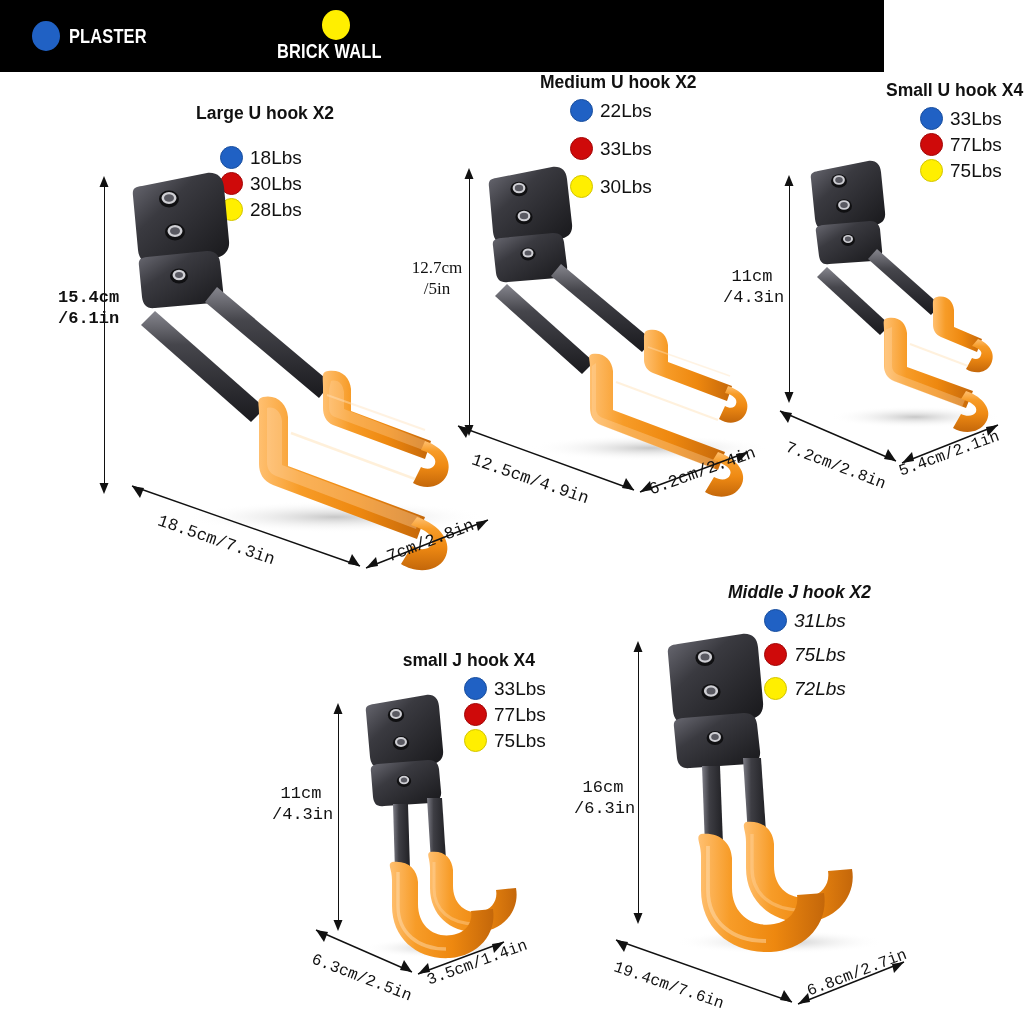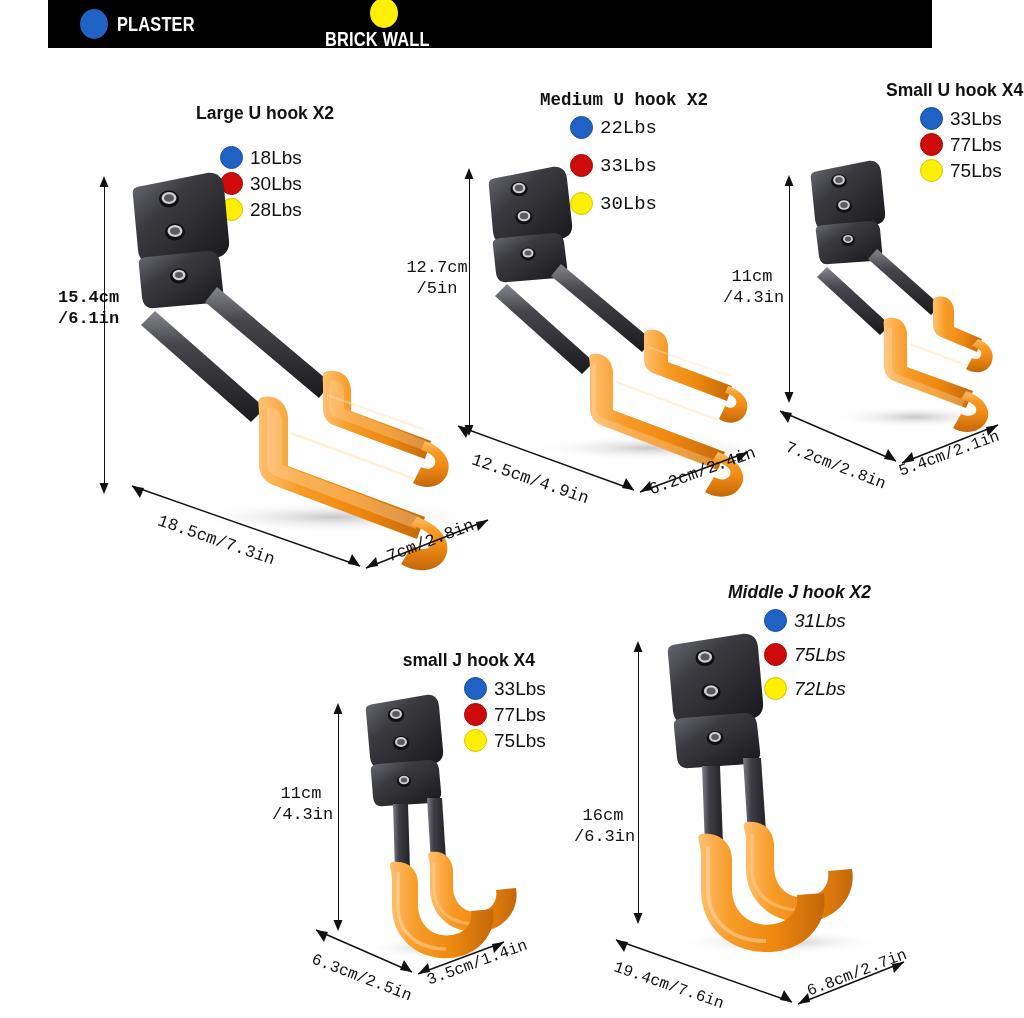--- a/index.html
+++ b/index.html
@@ -6,23 +6,23 @@
   body{
     width:1024px;height:1018px;
     background:#ffffff;
     font-family:"Liberation Sans", sans-serif;
     position:relative;
     overflow:hidden;
   }
   
   #legend-bar{
     position:absolute;left:0;top:0;
-    width:884px;height:48px;
+    width:884px;height:72px;
     background:#000000;
-    display:flex;align-items:center;margin-left:48px;
+    display:flex;align-items:center;
   }
   .legend-item{display:flex;align-items:center;}
   .legend-dot{
     width:28px;height:30px;border-radius:50%;
     display:inline-block;flex:0 0 auto;
   }
   .legend-text{
     color:#ffffff;
     font-family:"Liberation Sans Narrow","Liberation Sans",sans-serif;
     font-weight:bold;
@@ -184,21 +184,21 @@
   <line x1="12" y1="8" x2="240" y2="88" stroke="#111" stroke-width="1.4"></line>
   <path d="M12,8 L24,10 L20,20 Z" fill="#111"></path>
   <path d="M240,88 L228,86 L232,76 Z" fill="#111"></path>
   <line x1="246" y1="90" x2="368" y2="42" stroke="#111" stroke-width="1.4"></line>
   <path d="M246,90 L258,88 L256,79 Z" fill="#111"></path>
   <path d="M368,42 L356,44 L358,53 Z" fill="#111"></path>
 </svg>
 <div class="dim ang" style="left:158px;top:511px;transform:rotate(19deg);">18.5cm/7.3in</div>
 <div class="dim ang" style="left:388px;top:548px;transform:rotate(-21deg);">7cm/2.8in</div>
 
-<div class="product" style="left:540px;top:90px;font-family:Liberation Mono, monospace;">
+<div class="product" style="left:540px;top:72px;">
   <div class="title">Medium U hook X2</div>
   <div class="caps" style="margin-left:30px;gap:15px;">
     <div class="cap-row">
       <span class="cap-dot b"></span>
       <span class="cap-txt">22Lbs</span>
     </div>
     <div class="cap-row">
       <span class="cap-dot r"></span>
       <span class="cap-txt">33Lbs</span>
     </div>
@@ -231,21 +231,21 @@
   <path d="M258,292 C278,299 288,314 281,326 C274,339 256,339 245,332 L254,317 C261,321 268,320 270,315 C273,309 265,304 253,300 Z" fill="url(#gOrange)"></path>
   <path d="M156,222 L258,260" stroke="#FFE3BC" stroke-width="2.1" opacity=".5" fill="none"></path>
   <path d="M188,187 L270,216" stroke="#FFE3BC" stroke-width="1.8" opacity=".42" fill="none"></path>
 </svg>
 
 <div class="rule vline" style="left:469px;top:175px;height:255px;"></div>
 <svg class="hooksvg" style="left:461px;top:168px;" width="18" height="270">
   <path d="M8,0 L3.5,11 L12.5,11 Z" fill="#111"></path>
   <path d="M8,268 L3.5,257 L12.5,257 Z" fill="#111"></path>
 </svg>
-<div class="dim center" style="left:406px;top:258px;width:62px;">
+<div class="dim center" style="left:406px;top:258px;width:62px;font-family:Liberation Serif, serif;">
   <div>12.7cm</div>
   <div>/5in</div>
 </div>
 
 <svg class="hooksvg" style="left:448px;top:418px;" width="330" height="100">
   <line x1="10" y1="8" x2="186" y2="72" stroke="#111" stroke-width="1.4"></line>
   <path d="M10,8 L22,10 L18,20 Z" fill="#111"></path>
   <path d="M186,72 L174,70 L178,60 Z" fill="#111"></path>
   <line x1="192" y1="74" x2="300" y2="34" stroke="#111" stroke-width="1.4"></line>
   <path d="M192,74 L204,72 L202,63 Z" fill="#111"></path>
@@ -419,21 +419,21 @@
 
   <path d="M71,204 C90,202 101,213 102,228 L102,258 C102,284 122,298 144,294 C161,291 169,278 167,265 L194,263 C199,294 175,320 141,322 C102,324 71,299 71,260 L71,226 C71,213 65,207 71,204 Z" fill="url(#gOrangeV)"></path>
   <path d="M78,216 L78,260 C78,292 102,311 136,311" stroke="#FFE3BC" stroke-width="3.8" fill="none" opacity=".45"></path>
 </svg>
 
 <div class="rule vline" style="left:638px;top:648px;height:270px;"></div>
 <svg class="hooksvg" style="left:630px;top:641px;" width="18" height="285">
   <path d="M8,0 L3.5,11 L12.5,11 Z" fill="#111"></path>
   <path d="M8,283 L3.5,272 L12.5,272 Z" fill="#111"></path>
 </svg>
-<div class="dim center" style="left:574px;top:778px;width:58px;margin-top:28px;">
+<div class="dim center" style="left:574px;top:778px;width:58px;">
   <div>16cm</div>
   <div>/6.3in</div>
 </div>
 
 <svg class="hooksvg" style="left:608px;top:928px;" width="330" height="90">
   <line x1="8" y1="12" x2="184" y2="74" stroke="#111" stroke-width="1.4"></line>
   <path d="M8,12 L20,14 L16,24 Z" fill="#111"></path>
   <path d="M184,74 L172,72 L176,62 Z" fill="#111"></path>
   <line x1="190" y1="76" x2="296" y2="34" stroke="#111" stroke-width="1.4"></line>
   <path d="M190,76 L202,74 L200,65 Z" fill="#111"></path>

